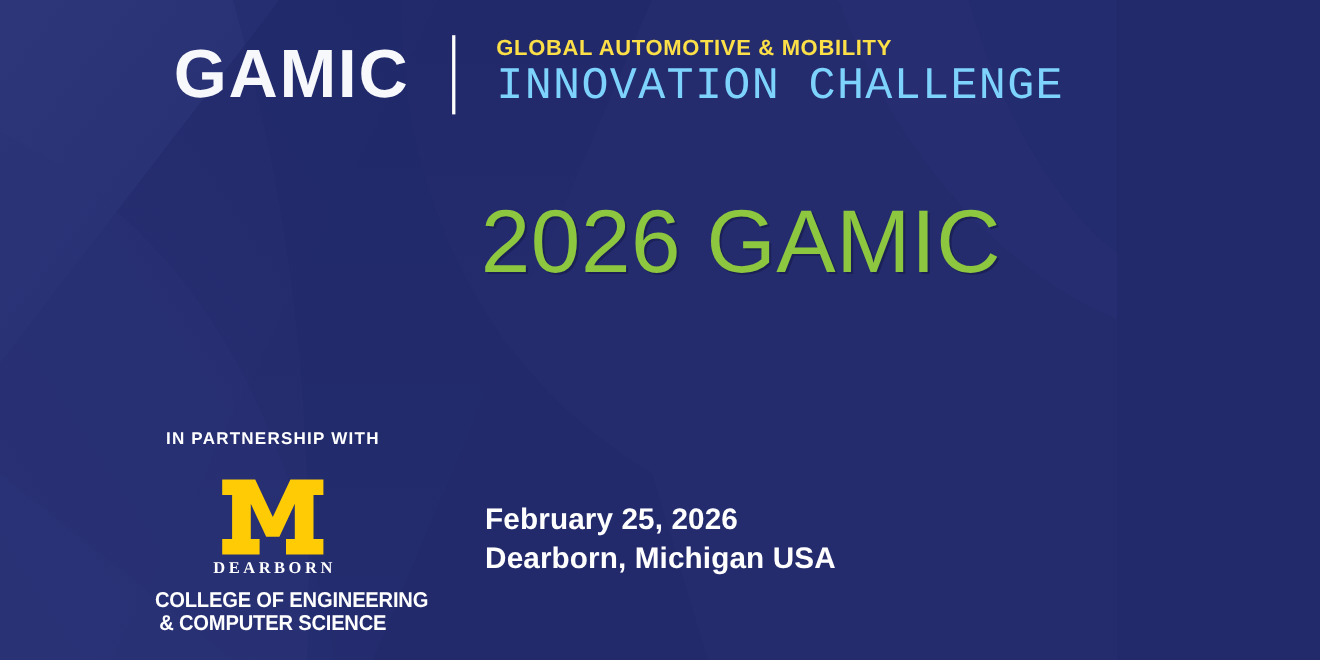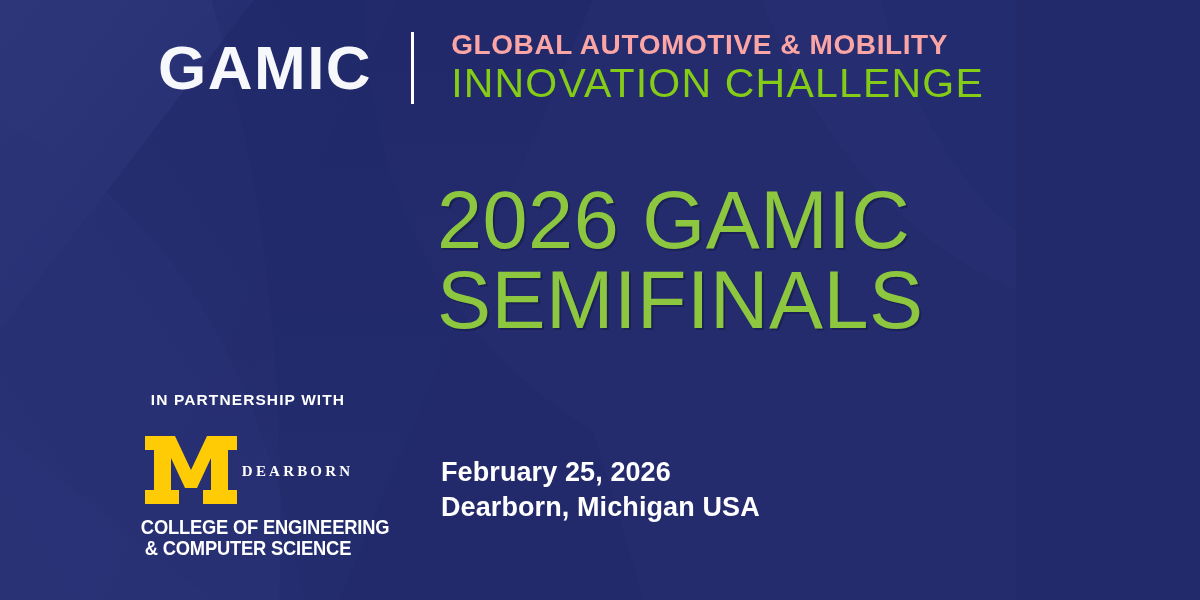--- a/index.html
+++ b/index.html
@@ -51,36 +51,37 @@
     height:72px;
     background:#ffffff;
     margin-left:39px;
     margin-right:37px;
     flex:0 0 auto;
   }
 
   .header-text { display:flex; flex-direction:column; justify-content:center; }
 
   .tagline-top {
-    color:#fca5a5;
-    font-size:28px;
+    color:#fde047;
+    font-size:20px;
     font-weight:700;
     letter-spacing:0.6px;
     line-height:1.05;
     white-space:nowrap;
   }
 
   .tagline-bottom {
-    color:#84cc16;
+    color:#7dd3fc;
     font-size:41px;
     font-weight:400;
     letter-spacing:1.2px;
     line-height:1.1;
     margin-top:2px;
     white-space:nowrap;
+    font-family:Liberation Mono, monospace;
   }
 
   
   .headline {
     position:absolute;
     left:437px;
     top:180px;
     color:#8dc63f;
     font-size:81px;
     font-weight:400;
@@ -105,23 +106,22 @@
     font-size:15.5px;
     font-weight:700;
     letter-spacing:1.1px;
     line-height:1;
     white-space:nowrap;
   }
 
   .um-logo {
     margin-top:26px;
     display:flex;
-    flex-direction:row;
+    flex-direction:column;
     align-items:center;
-    justify-content:center;
   }
 
   .block-m { display:block; }
 
   .dearborn {
     margin-top:4px;
     color:#ffffff;
     font-family:"Liberation Serif", serif;
     font-size:15px;
     font-weight:700;
@@ -194,21 +194,20 @@
     <span class="wordmark">GAMIC</span>
     <span class="divider"></span>
     <span class="header-text">
       <span class="tagline-top">GLOBAL AUTOMOTIVE &amp; MOBILITY</span>
       <span class="tagline-bottom">INNOVATION CHALLENGE</span>
     </span>
   </div>
 
   <div class="headline">
     <span class="line">2026 GAMIC</span>
-    <span class="line">SEMIFINALS</span>
   </div>
 
   <div class="partner">
     <div class="partner-label">IN PARTNERSHIP WITH</div>
 
     <div class="um-logo">
       <svg class="block-m" width="96" height="72" viewBox="0 0 96 72" xmlns="http://www.w3.org/2000/svg">
         <path fill="#ffcb05" d="
           M 2,2
           L 32,2

